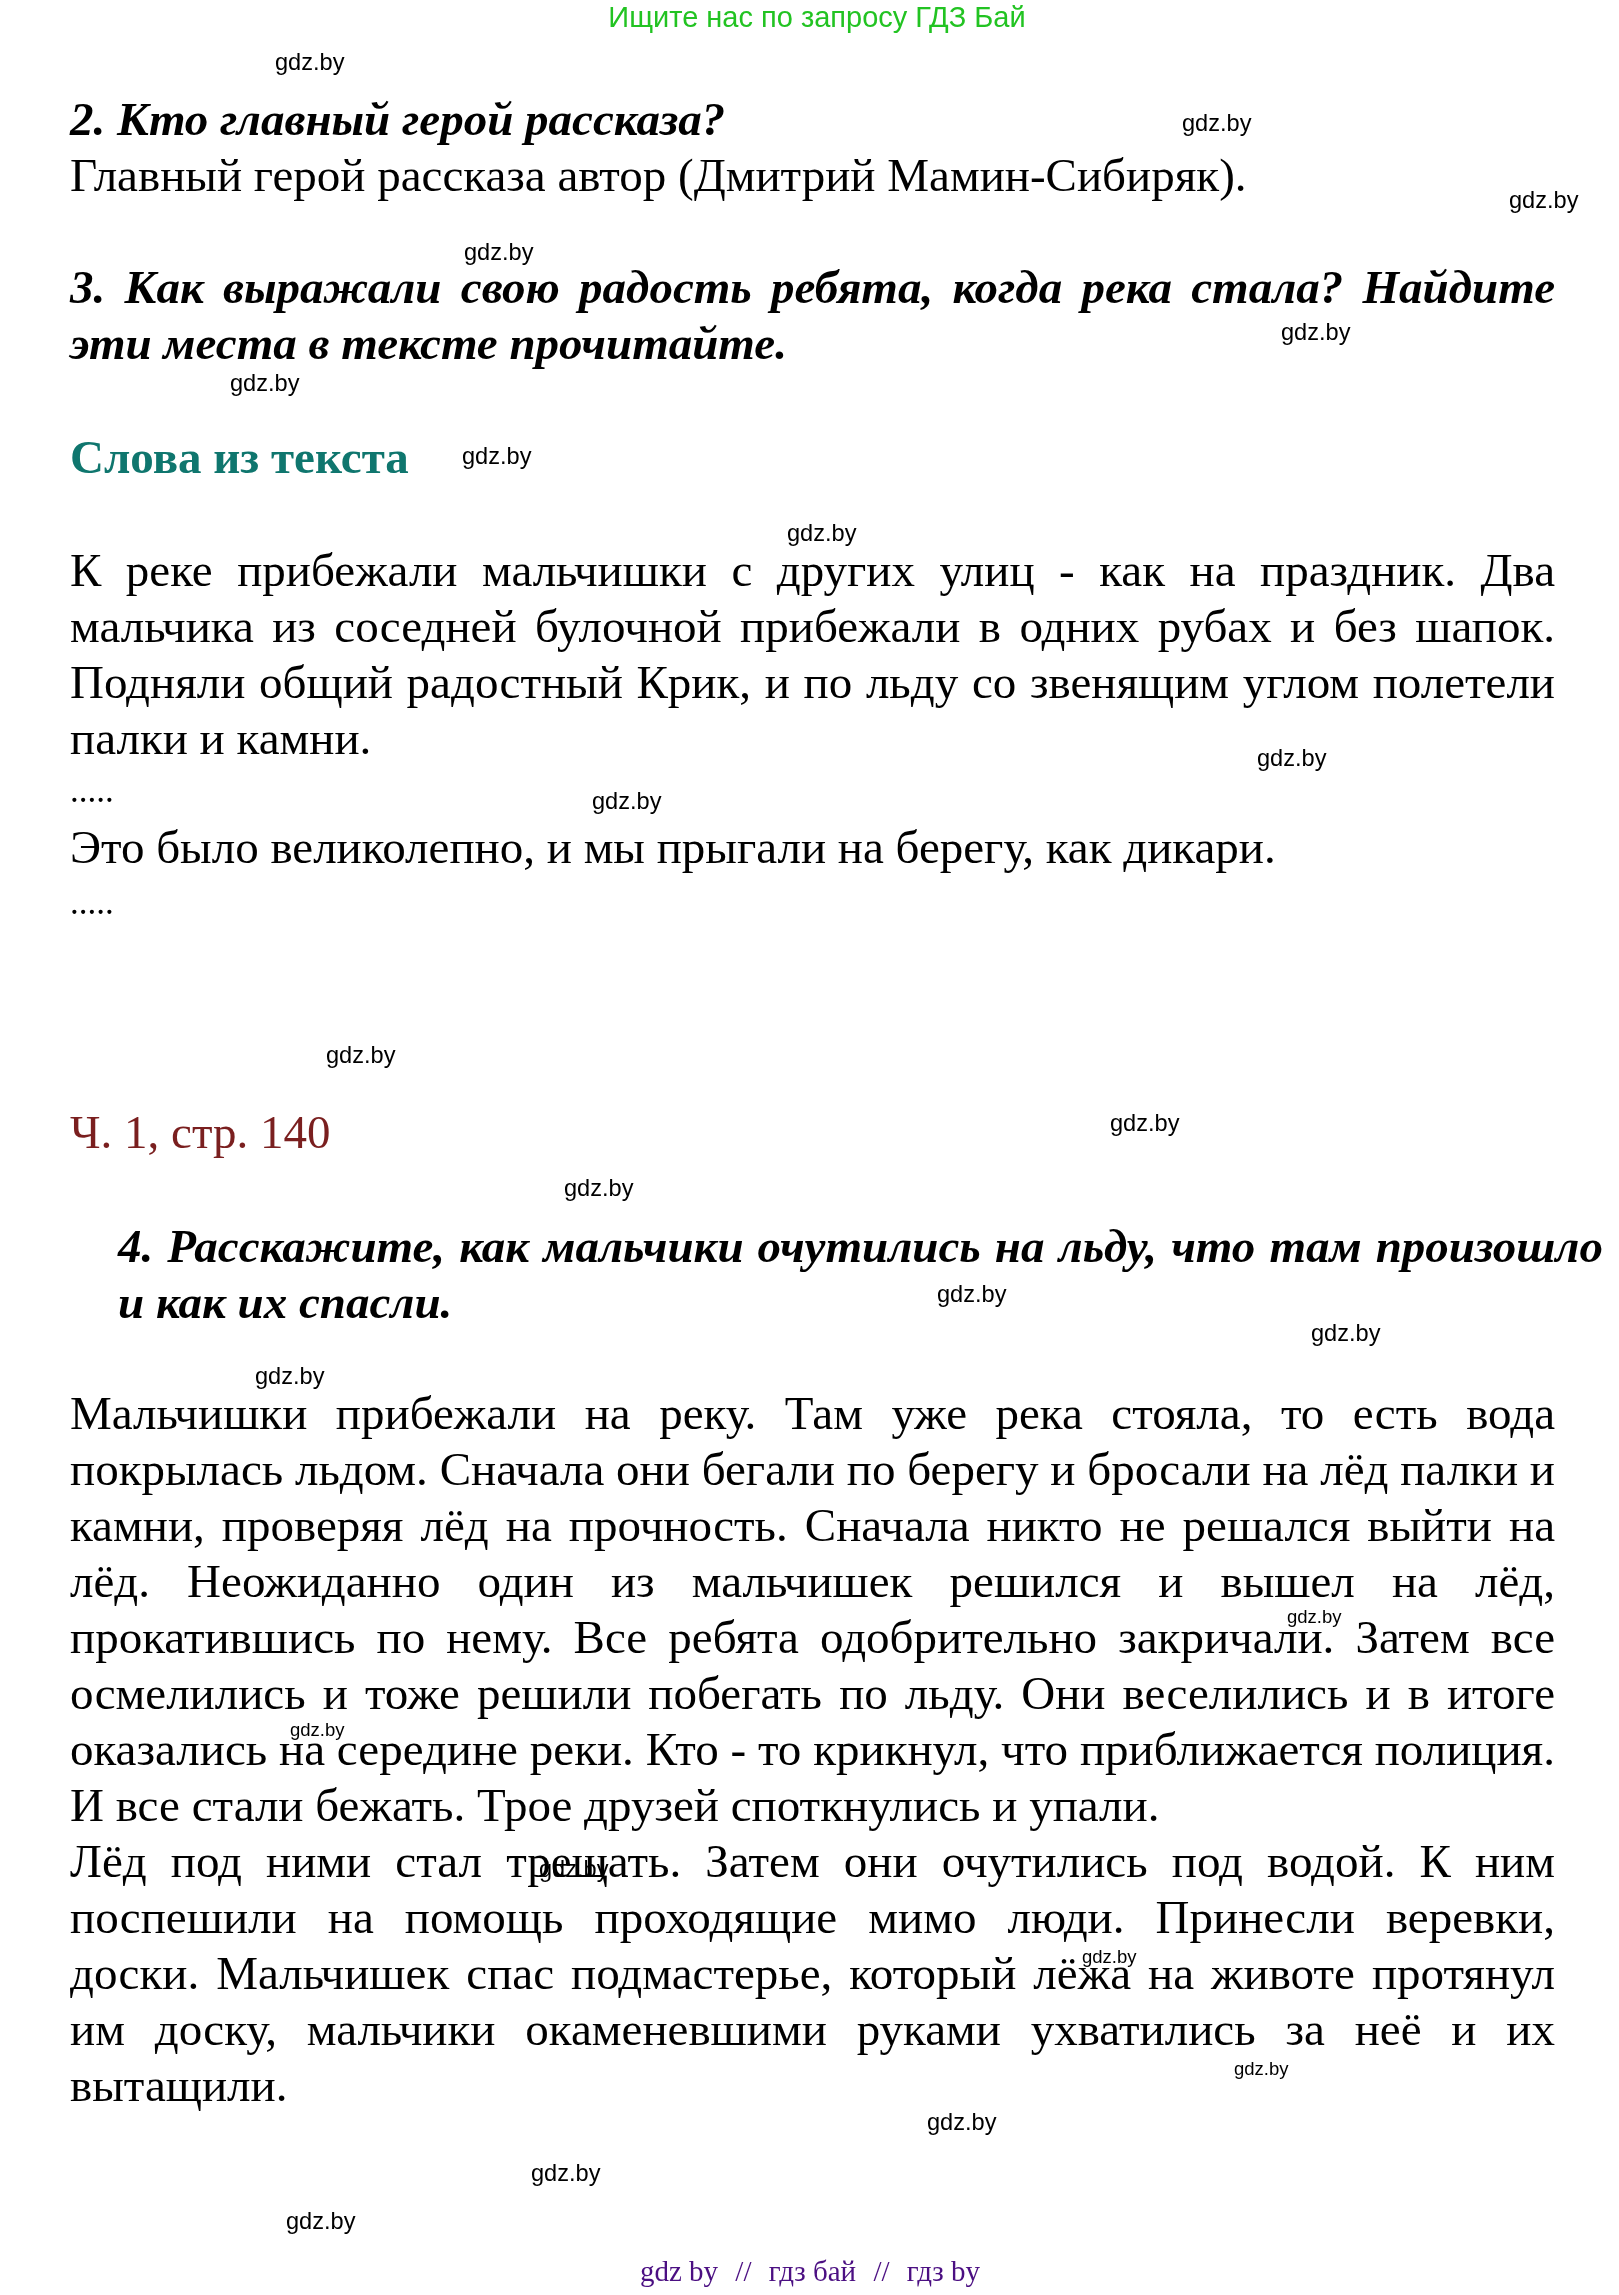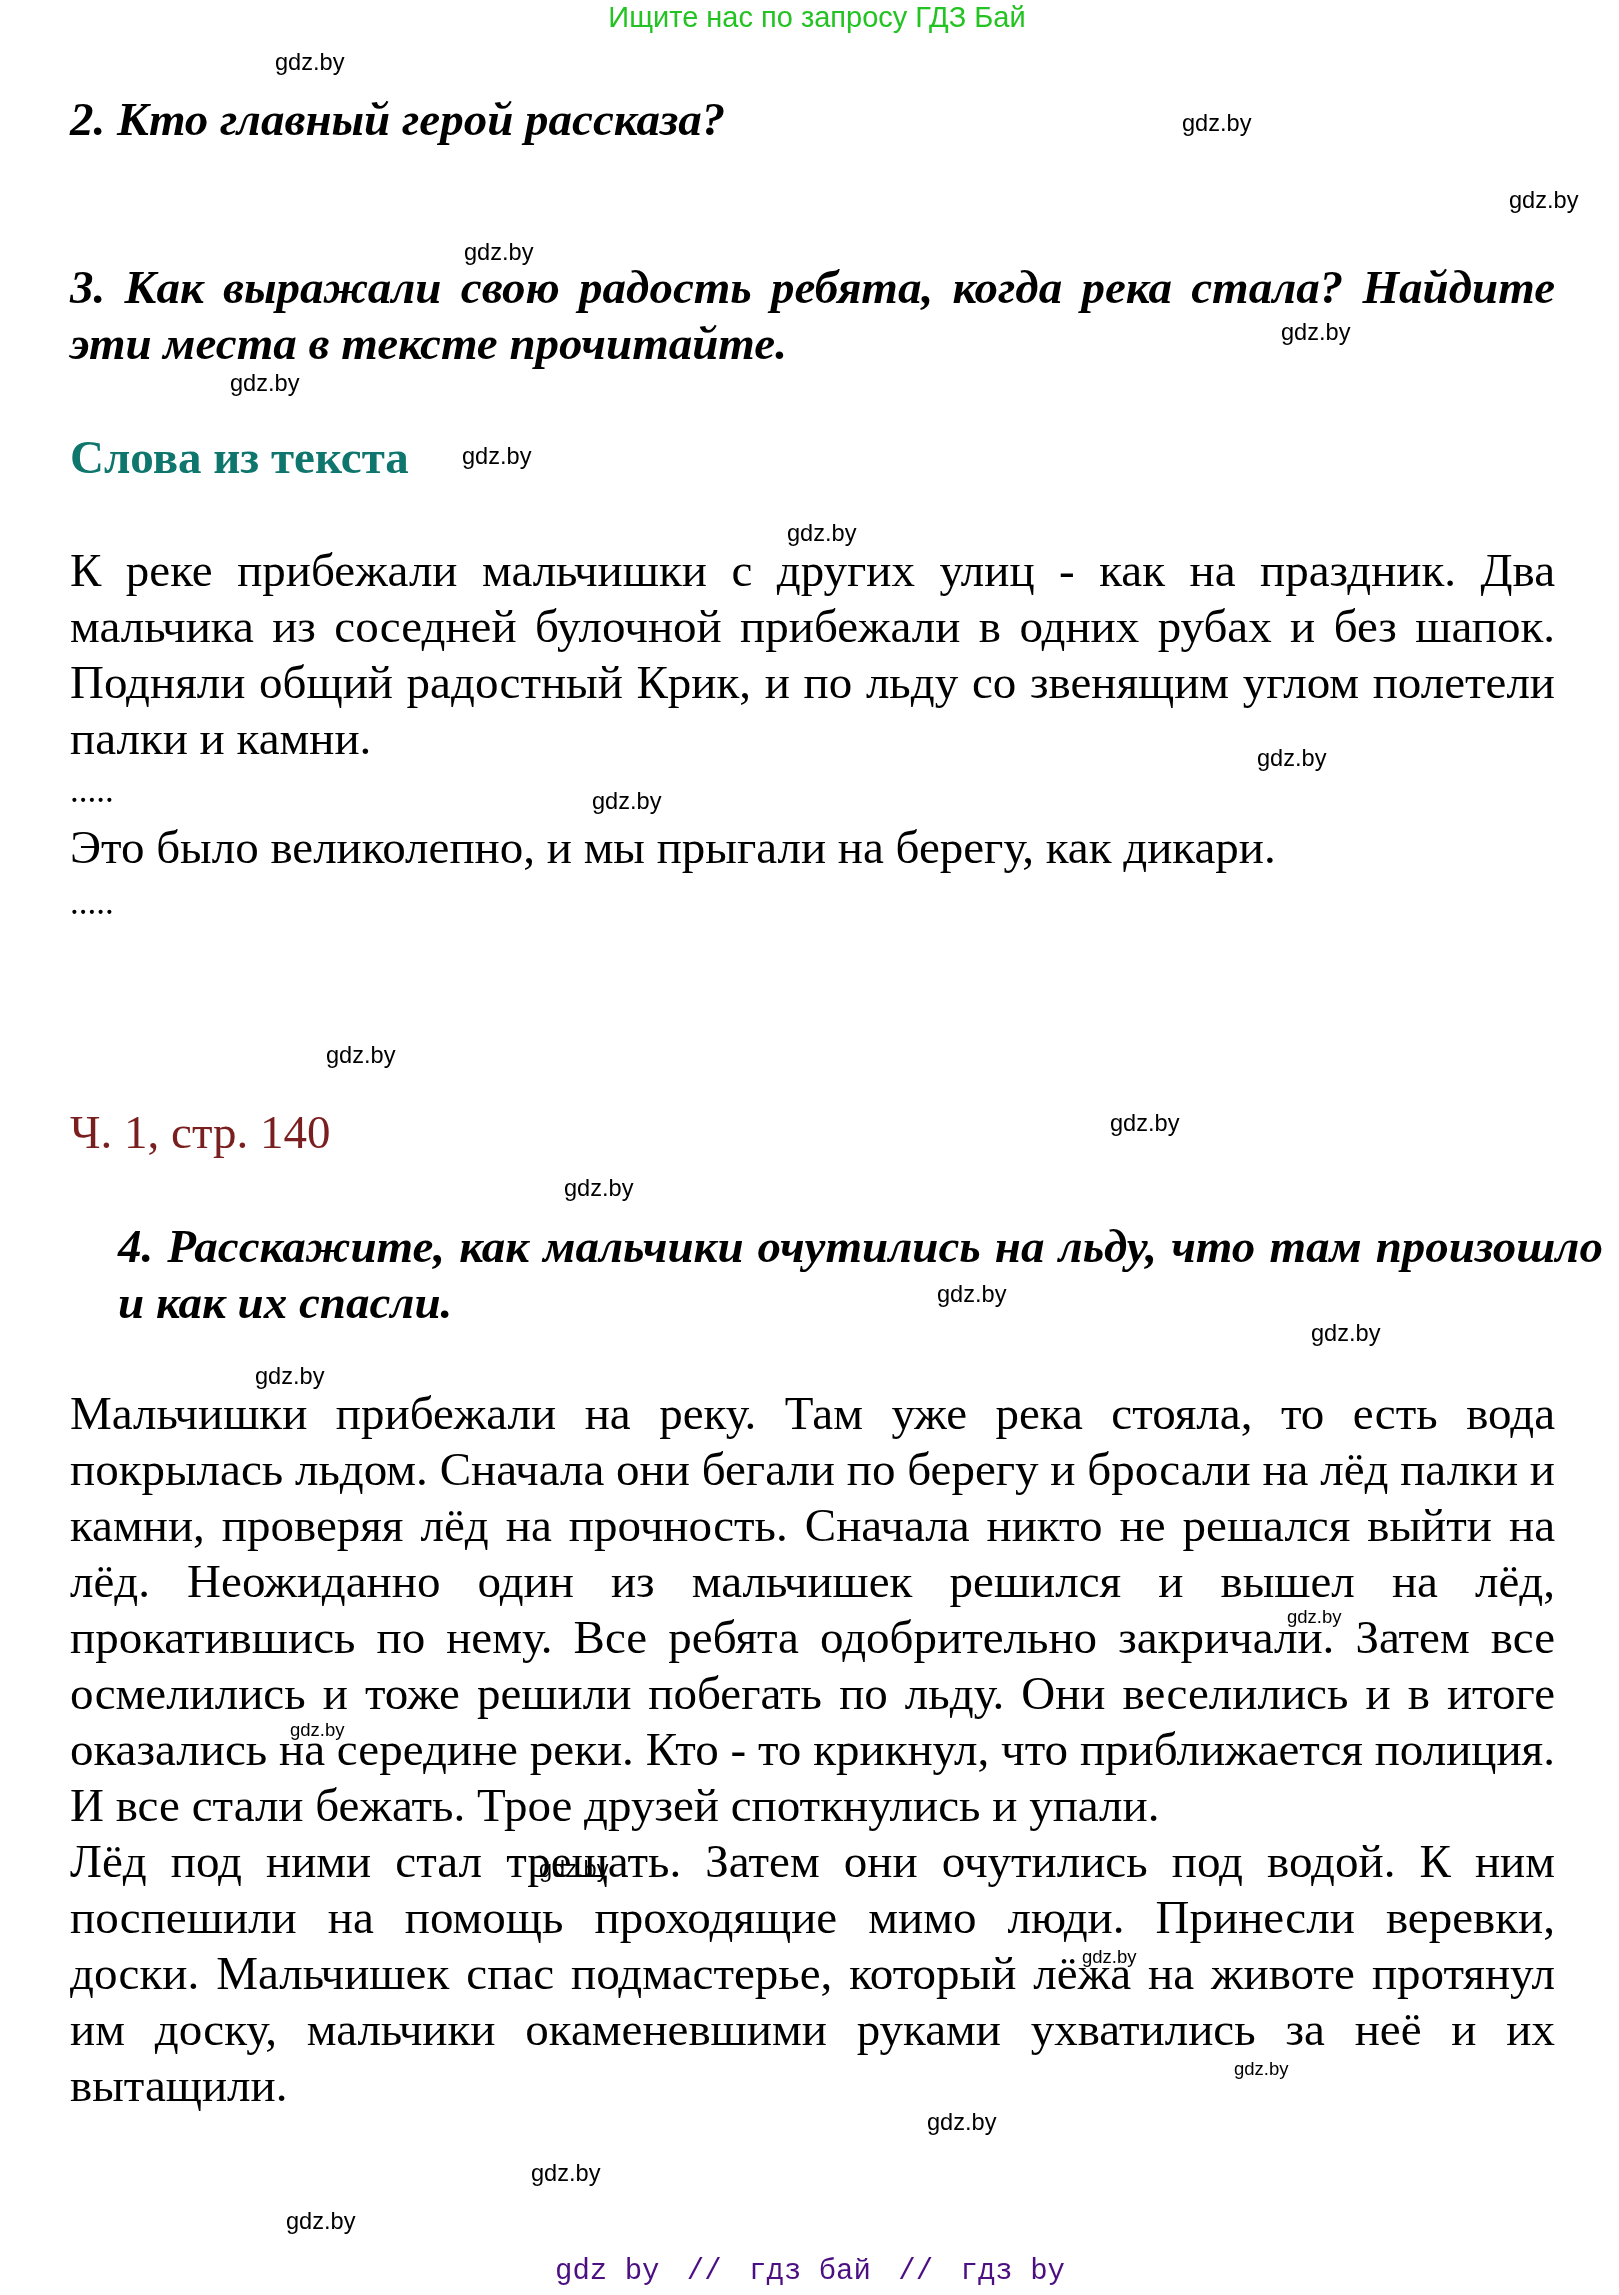--- a/index.html
+++ b/index.html
@@ -12,21 +12,21 @@
         color: #000; line-height: 25px; white-space: nowrap; }
   .page { position: absolute; left: 70px; width: 1485px; }
   .q { font-style: italic; font-weight: bold; font-size: 47px; line-height: 56px; margin: 0; }
   .q.just { text-align: justify; text-align-last: left; }
   .p { font-size: 47px; line-height: 56px; margin: 0; text-align: justify; }
   .p.left { text-align: left; }
   .dots { font-size: 35px; line-height: 56px; margin: 0; }
   .h-blue { color: #0f766e; font-weight: bold; font-size: 47px; line-height: 56px; margin: 0; }
   .h-red { color: #7a1f1f; font-weight: normal; font-size: 47px; line-height: 56px; margin: 0; }
   .footer { position: absolute; top: 2255px; left: 0; width: 1620px; text-align: center;
-            font-family: Liberation Mono, monospace; font-size: 29px; color: #4b0f82; }
+            font-family: Liberation Serif, serif; font-size: 29px; color: #4b0f82; }
   .footer span { margin: 0 5px; }
 </style>
 </head>
 <body>
 
 <div class="top-banner">Ищите нас по запросу ГДЗ Бай</div>
 
 <div class="wm" style="left:275px;top:50px;">gdz.by</div>
 <div class="wm" style="left:1182px;top:111px;">gdz.by</div>
 <div class="wm" style="left:1509px;top:188px;">gdz.by</div>
@@ -47,20 +47,21 @@
 <div class="wm" style="left:290px;top:1717px;font-size:18.5px;">gdz.by</div>
 <div class="wm" style="left:539px;top:1857px;">gdz.by</div>
 <div class="wm" style="left:1082px;top:1944px;font-size:18.5px;">gdz.by</div>
 <div class="wm" style="left:1234px;top:2056px;font-size:18.5px;">gdz.by</div>
 <div class="wm" style="left:927px;top:2110px;">gdz.by</div>
 <div class="wm" style="left:531px;top:2161px;">gdz.by</div>
 <div class="wm" style="left:286px;top:2209px;">gdz.by</div>
 
 <div class="page" style="top:91px;">
   <p class="q">2. Кто главный герой рассказа?</p>
+  <p class="p left">Главный герой рассказа автор (Дмитрий Мамин-Сибиряк).</p>
 </div>
 
 <div class="page" style="top:259px;">
   <p class="q just">3. Как выражали свою радость ребята, когда река стала? Найдите эти места в тексте прочитайте.</p>
 </div>
 
 <div class="page" style="top:429px;">
   <p class="h-blue">Слова из текста</p>
 </div>
 

